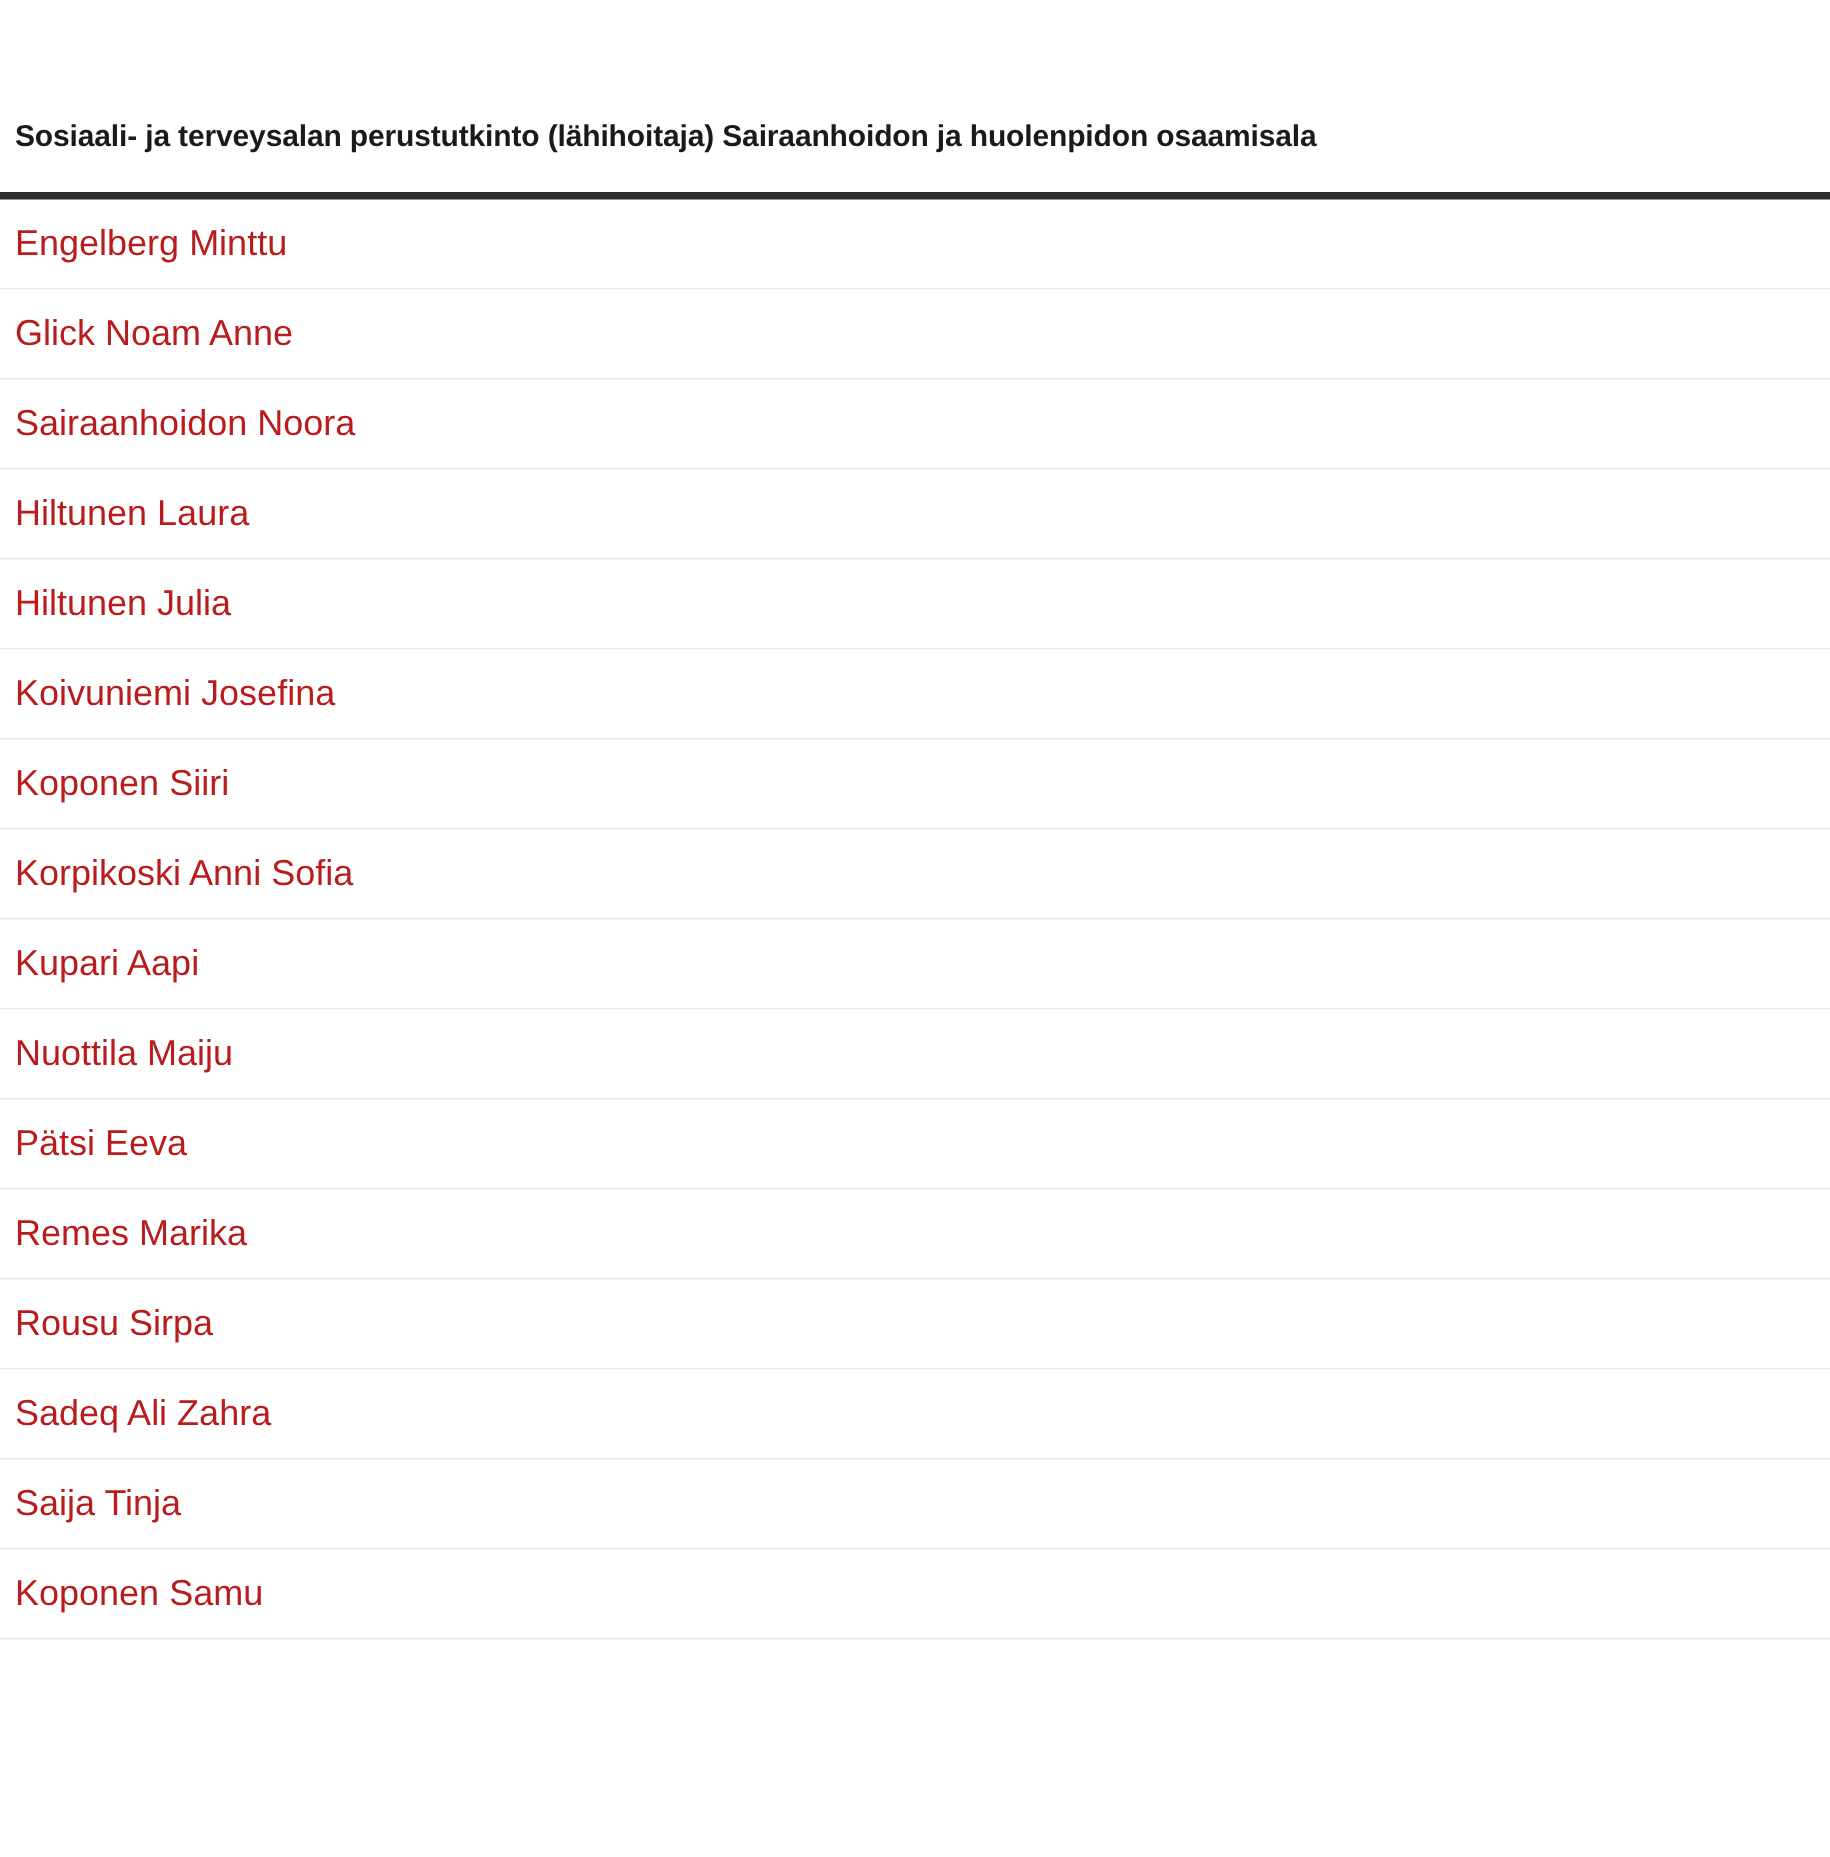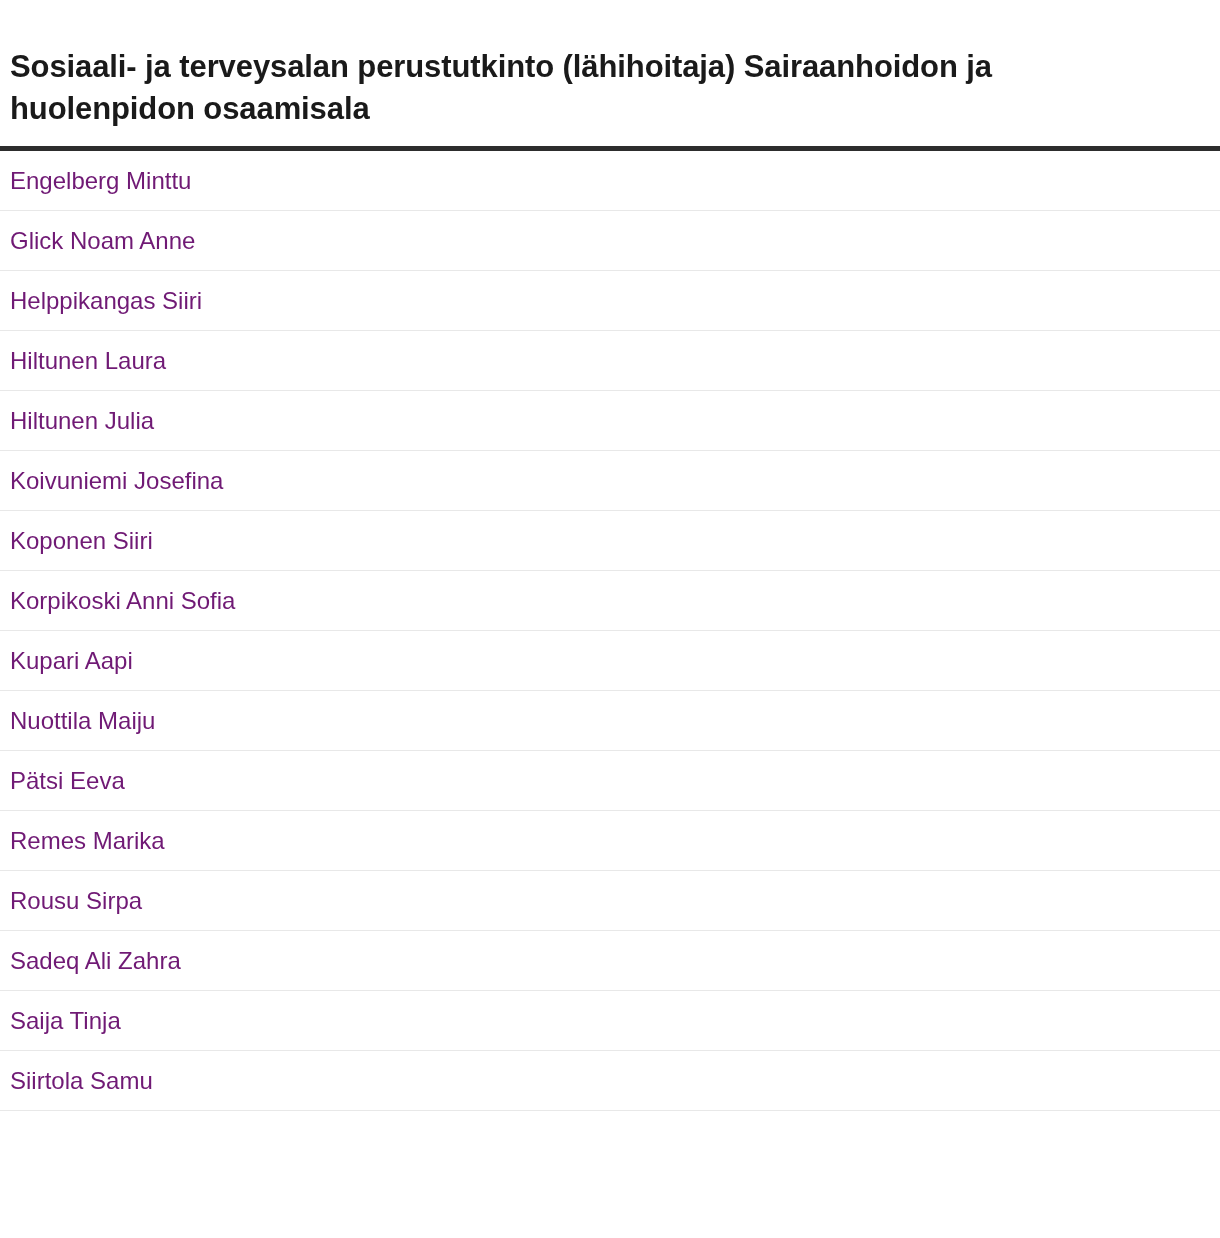--- a/index.html
+++ b/index.html
@@ -9,23 +9,23 @@
     background: #ffffff;
     font-family: "Liberation Sans", "DejaVu Sans", sans-serif;
   }
   .page {
     width: 1220px;
     min-height: 1238px;
     background: #ffffff;
   }
   .page-title {
     margin: 0;
-    padding: 46px 10px 0 10px;
+    padding: 70px 10px 0 10px;
     max-width: 1120px;
-    font-size: 31px;
+    font-size: 20px;
     line-height: 42px;
     font-weight: 700;
     letter-spacing: -0.1px;
     color: #1a1a1a;
   }
   .heading-rule {
     margin-top: 16px;
     height: 5px;
     width: 100%;
     background: #2d2d2d;
@@ -37,41 +37,41 @@
     display: flex;
     align-items: center;
     height: 60px;
     padding: 0 10px;
     border-bottom: 1px solid #e8e8e8;
   }
   .student-name {
     font-size: 24px;
     line-height: 1;
     font-weight: 400;
-    color: #701a75;
+    color: #b91c1c;
     white-space: nowrap;
   }
 </style>
 </head>
 <body>
 
 <div class="page">
   <h1 class="page-title">Sosiaali- ja terveysalan perustutkinto (lähihoitaja) Sairaanhoidon ja huolenpidon osaamisala</h1>
 
   <div class="heading-rule"></div>
 
   <div class="student-list">
       <div class="list-item">
         <span class="student-name">Engelberg Minttu</span>
       </div>
       <div class="list-item">
         <span class="student-name">Glick Noam Anne</span>
       </div>
       <div class="list-item">
-        <span class="student-name">Helppikangas Siiri</span>
+        <span class="student-name">Sairaanhoidon Noora</span>
       </div>
       <div class="list-item">
         <span class="student-name">Hiltunen Laura</span>
       </div>
       <div class="list-item">
         <span class="student-name">Hiltunen Julia</span>
       </div>
       <div class="list-item">
         <span class="student-name">Koivuniemi Josefina</span>
       </div>
@@ -96,16 +96,16 @@
       <div class="list-item">
         <span class="student-name">Rousu Sirpa</span>
       </div>
       <div class="list-item">
         <span class="student-name">Sadeq Ali Zahra</span>
       </div>
       <div class="list-item">
         <span class="student-name">Saija Tinja</span>
       </div>
       <div class="list-item">
-        <span class="student-name">Siirtola Samu</span>
+        <span class="student-name">Koponen Samu</span>
       </div>
     </div>
 </div>
 
 </body></html>

